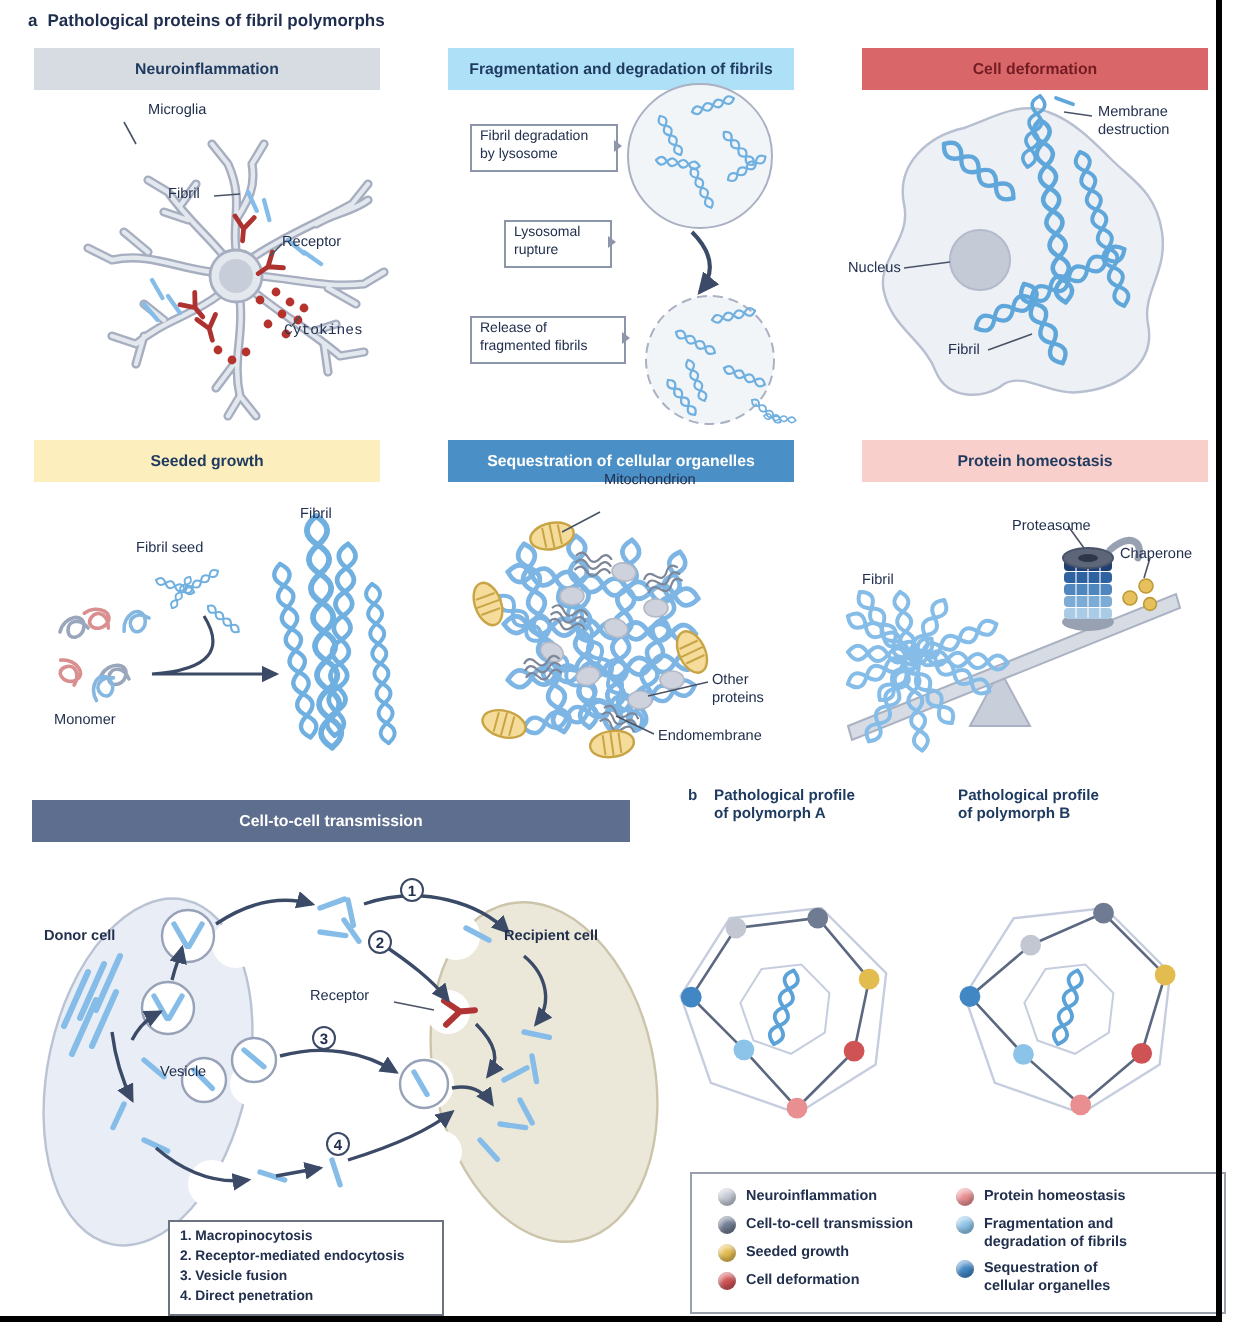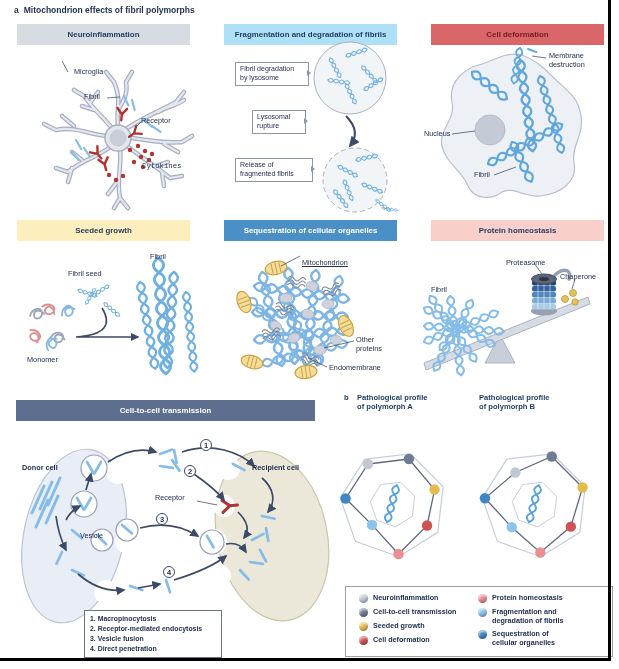--- a/index.html
+++ b/index.html
@@ -72,21 +72,21 @@
         <path d="M0,7 q3,-4 6,0 q3,4 6,0 q3,-4 6,0"></path>
       </g>
       <g id="mono" fill="none" stroke="currentColor" stroke-width="1.8" stroke-linecap="round">
         <path d="M0,6 C2,-2 12,-4 12,3 C12,9 4,11 4,5 C4,0 10,-1 14,4"></path>
       </g>
     </defs>
   </svg>
 
   <div class="fig-title">
     <span>a</span>
-    <span>Mitochondrion effects of fibril polymorphs</span>
+    <span>Pathological proteins of fibril polymorphs</span>
   </div>
 
   <div class="hdr" style="left:17px;top:24px;width:173px;background:#d7dbe2;">Neuroinflammation</div>
   <div class="hdr" style="left:224px;top:24px;width:173px;background:#aee0f8;">Fragmentation and degradation of fibrils</div>
   <div class="hdr" style="left:431px;top:24px;width:173px;background:#d9676a;color:#731c22;">Cell deformation</div>
   <div class="hdr" style="left:17px;top:220px;width:173px;background:#fdeebd;">Seeded growth</div>
   <div class="hdr" style="left:224px;top:220px;width:173px;background:#4a90c6;color:#ffffff;">Sequestration of cellular organelles</div>
   <div class="hdr" style="left:431px;top:220px;width:173px;background:#f8cfcb;">Protein homeostasis</div>
   <div class="hdr" style="left:16px;top:400px;width:299px;background:#5d6e8e;color:#ffffff;">Cell-to-cell transmission</div>
 
@@ -139,21 +139,21 @@
       <circle cx="104" cy="132" r="2.2"></circle>
         <circle cx="111" cy="128" r="2.2"></circle>
     </g>
     <g stroke="#4a5366" stroke-width="0.8">
       <line x1="50" y1="13" x2="56" y2="24"></line>
       <line x1="95" y1="50" x2="108" y2="49"></line>
       <line x1="129" y1="74" x2="123" y2="80"></line>
       <line x1="134" y1="115" x2="138" y2="110"></line>
     </g>
   </svg>
-  <div class="lbl" style="left:46px;top:68px;padding-left:28px;">Microglia</div>
+  <div class="lbl" style="left:46px;top:51px;padding-left:28px;">Microglia</div>
   <div class="lbl" style="left:84px;top:93px;">Fibril</div>
   <div class="lbl" style="left:141px;top:117px;">Receptor</div>
   <div class="lbl" style="left:142px;top:162px;font-family:Liberation Mono, monospace;">Cytokines</div>
 
   <svg class="panel" style="left:224px;top:40px;" width="175" height="175" viewBox="0 0 175 175">
     <circle cx="126" cy="38" r="36" fill="#f2f5f8" stroke="#a9b1c2"></circle>
     <g color="#6fb0e0">
       <use href="#braid40" transform="translate(106,18) rotate(62) scale(0.55)"></use>
       <use href="#braid40" transform="translate(122,16) rotate(-18) scale(0.55)"></use>
       <use href="#braid40" transform="translate(138,26) rotate(48) scale(0.55)"></use>
@@ -268,21 +268,21 @@
       <use href="#mito" transform="translate(122,80) rotate(65)"></use>
       <use href="#mito" transform="translate(28,116) rotate(15)"></use>
       <use href="#mito" transform="translate(82,126) rotate(-8)"></use>
     </g>
     <g stroke="#4a5366" stroke-width="0.8">
       <line x1="76" y1="10" x2="57" y2="20"></line>
       <line x1="130" y1="95" x2="100" y2="102"></line>
       <line x1="103" y1="121" x2="84" y2="112"></line>
     </g>
   </svg>
-  <div class="lbl" style="left:302px;top:259px;text-decoration:underline;">Mitochondrion</div>
+  <div class="lbl" style="left:302px;top:236px;">Mitochondrion</div>
   <div class="lbl" style="left:356px;top:336px;">Other
 proteins</div>
   <div class="lbl" style="left:329px;top:364px;">Endomembrane</div>
 
   <svg class="panel" style="left:424px;top:246px;" width="186" height="145" viewBox="0 0 186 145">
     <path d="M61,117 L76,89 L91,117 Z" fill="#c9cfda" stroke="#a9b1c2"></path>
     <path d="M0,117 L164,51 L166,58 L2,124 Z" fill="#d6dbe4" stroke="#a9b1c2"></path>
     <g color="#85bde8">
       <use href="#braid80" transform="translate(0,62) rotate(28)"></use>
       <use href="#braid80" transform="translate(0,96) rotate(-22)"></use>

